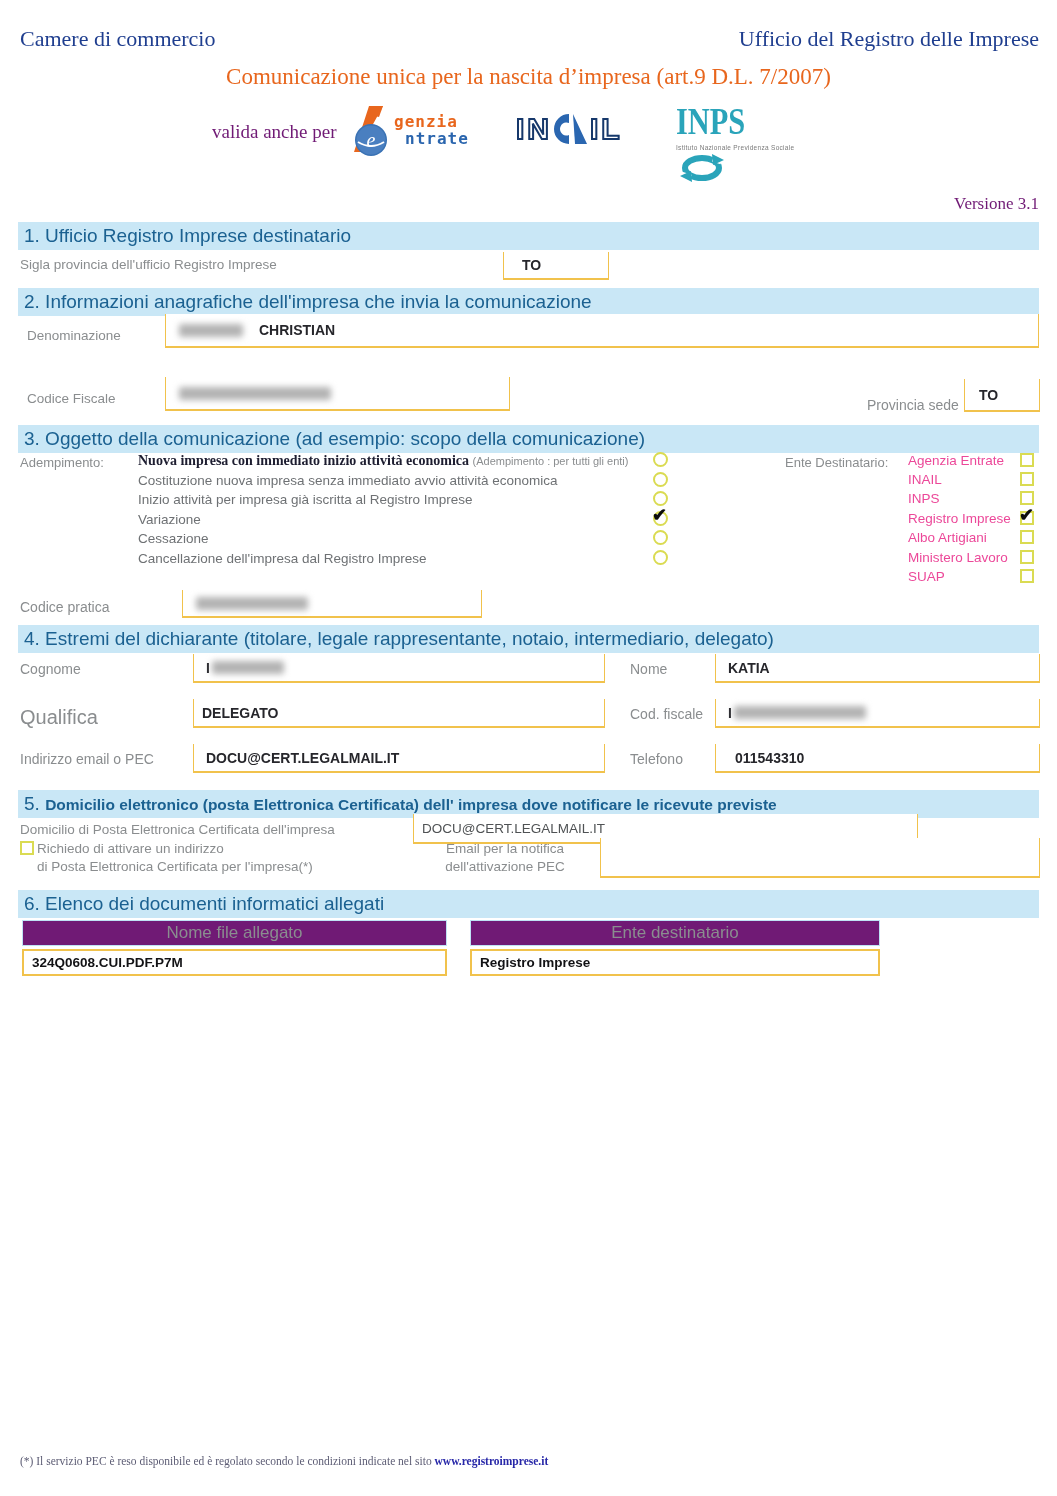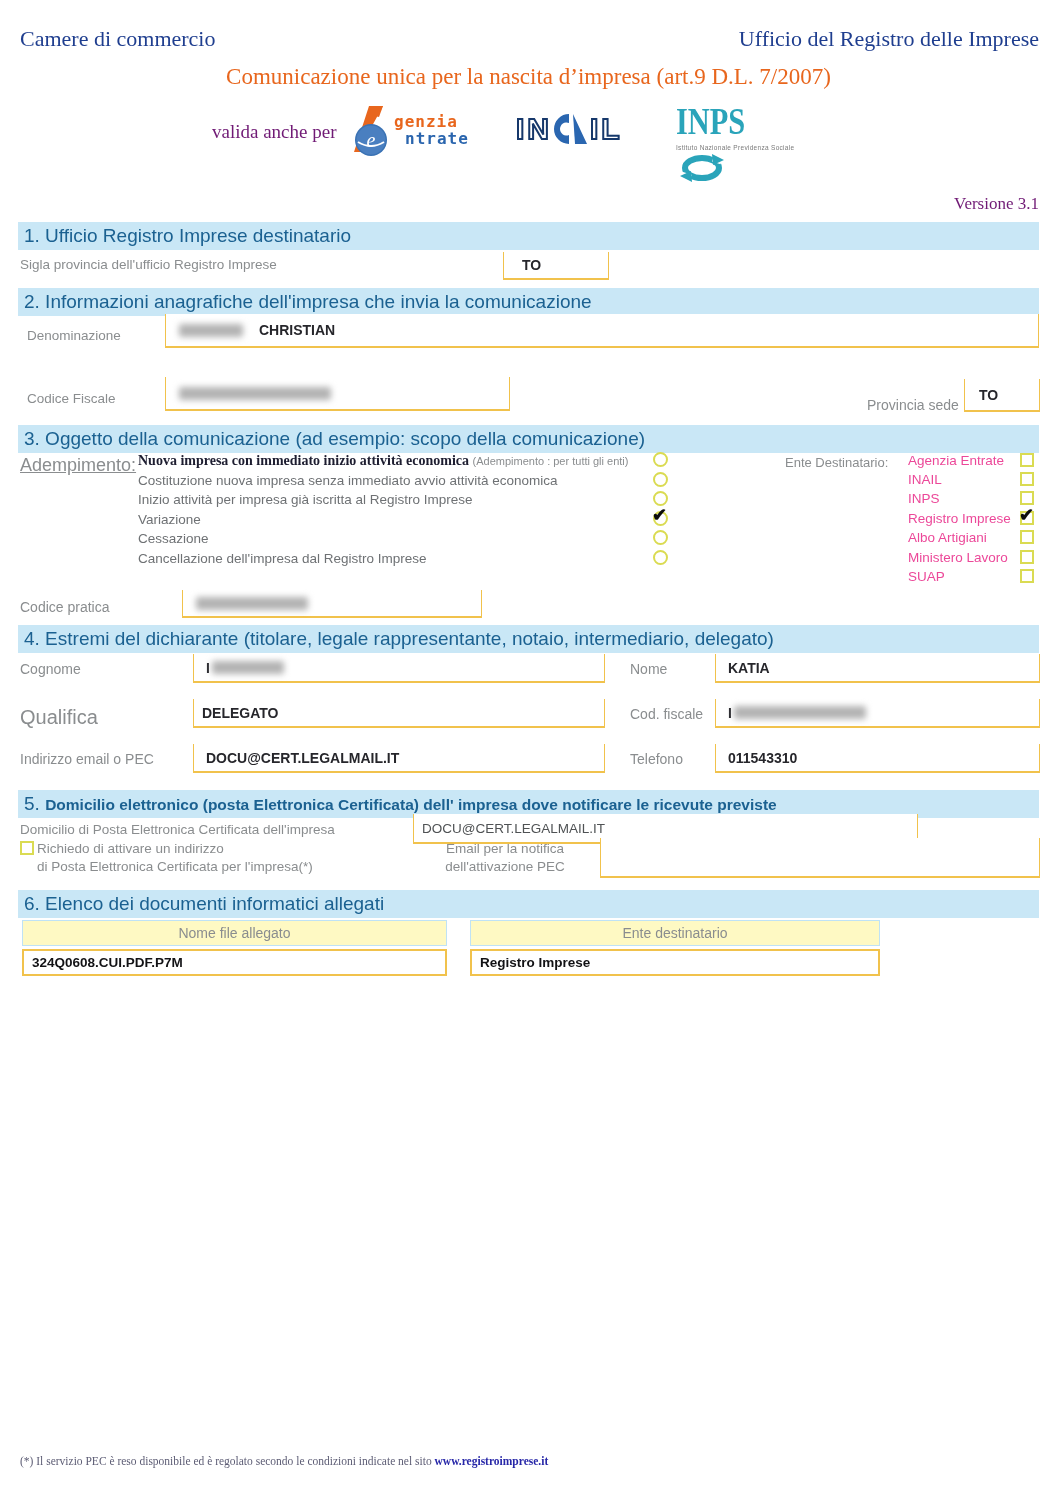--- a/index.html
+++ b/index.html
@@ -48,21 +48,21 @@
   .radio { position:absolute; width:11px; height:11px; border:2px solid #dadb52; border-radius:50%; background:#fff; }
   .chk   { position:absolute; width:10px; height:10px; border:2px solid #dadb52; background:#fff; }
   .checked::after { content:"✔"; position:absolute; top:-9px; left:-3px; font-size:18px; color:#0c0c0c; font-weight:bold; }
 
   .opt { position:absolute; font-size:13.5px; color:#6e7174; white-space:nowrap; }
   .opt-first { font-family:"Liberation Serif", serif; font-weight:700; color:#1d1d30; font-size:14px; }
   .opt-note { font-size:11px; color:#8a8d8f; font-family:"Liberation Sans", sans-serif; font-weight:400; }
   .ente-item { position:absolute; font-size:13.5px; color:#ec4899; white-space:nowrap; }
 
   
-  .th-box { position:absolute; height:26px; background:#fef9c3; color:#8a8d8f; font-size:14px;
+  .th-box { position:absolute; height:26px; background:#701a75; color:#8a8d8f; font-size:17px;
             display:flex; align-items:center; justify-content:center; box-sizing:border-box; border:1px solid #bfe2f5; }
   .td-box { position:absolute; height:27px; border:2px solid #f1c24c; background:#fff;
             display:flex; align-items:center; font-weight:700; font-size:13.5px; color:#121215;
             padding-left:8px; box-sizing:border-box; }
 
   .footer { position:absolute; left:20px; top:1455px; font-size:11.5px; color:#5c5c74; font-family:"Liberation Serif", serif; }
   .flink { color:#2727a8; font-weight:700; }
 </style>
 </head>
 <body>
@@ -127,21 +127,21 @@
   <div class="lbl" style="left:27px; top:391px;">Codice Fiscale</div>
   <div class="input" style="left:165px; top:377px; width:345px; height:34px;">
     <span class="blob" style="width:152px; margin-left:13px;"></span>
   </div>
   <div class="lbl" style="left:867px; top:397px; font-size:14px;">Provincia sede</div>
   <div class="input" style="left:964px; top:379px; width:76px; height:33px;">
     <span class="val" style="margin-left:14px;">TO</span>
   </div>
 
   <div class="bar" style="top:425px;">3. Oggetto della comunicazione (ad esempio: scopo della comunicazione)</div>
-  <div class="lbl" style="left:20px; top:455px; font-size:18px;text-decoration:underline;">Adempimento:</div>
+  <div class="lbl" style="left:20px; top:455px; font-size:13px;">Adempimento:</div>
 
   <div class="opt opt-first" style="left:138px; top:453px;">
     <span>Nuova impresa con immediato inizio attività economica</span>
     <span class="opt-note">(Adempimento : per tutti gli enti)</span>
   </div>
   <div class="opt" style="left:138px; top:473px;">Costituzione nuova impresa senza immediato avvio attività economica</div>
   <div class="opt" style="left:138px; top:492px;">Inizio attività per impresa già iscritta al Registro Imprese</div>
   <div class="opt" style="left:138px; top:512px;">Variazione</div>
   <div class="opt" style="left:138px; top:531px;">Cessazione</div>
   <div class="opt" style="left:138px; top:551px;">Cancellazione dell'impresa dal Registro Imprese</div>
@@ -195,21 +195,21 @@
   <div class="input" style="left:715px; top:699px; width:325px; height:29px;">
     <span class="val" style="margin-left:12px;">I</span>
     <span class="blob" style="width:132px; margin-left:2px;"></span>
   </div>
 
   <div class="lbl" style="left:20px; top:751px; font-size:14px;">Indirizzo email o PEC</div>
   <div class="input" style="left:193px; top:744px; width:412px; height:29px;">
     <span class="val" style="margin-left:12px;">DOCU@CERT.LEGALMAIL.IT</span>
   </div>
   <div class="lbl" style="left:630px; top:751px; font-size:14px;">Telefono</div>
-  <div class="input" style="left:715px; top:744px; width:325px; height:29px;">
+  <div class="input" style="left:715px; top:744px; width:325px; height:29px;padding-left:7px;">
     <span class="val" style="margin-left:12px;">011543310</span>
   </div>
 
   <div class="bar" style="top:790px;">
     <span>5.</span>
     <span class="bar-bold">Domicilio elettronico (posta Elettronica Certificata) dell' impresa dove notificare le ricevute previste</span>
   </div>
   <div class="lbl" style="left:20px; top:822px;">Domicilio di Posta Elettronica Certificata dell'impresa</div>
   <div class="input" style="left:413px; top:814px; width:505px; height:30px;">
     <span class="val-plain" style="margin-left:8px;">DOCU@CERT.LEGALMAIL.IT</span>

